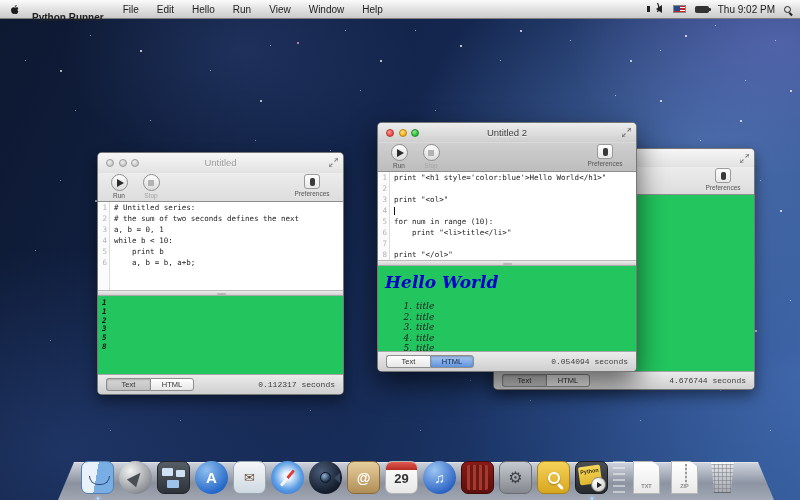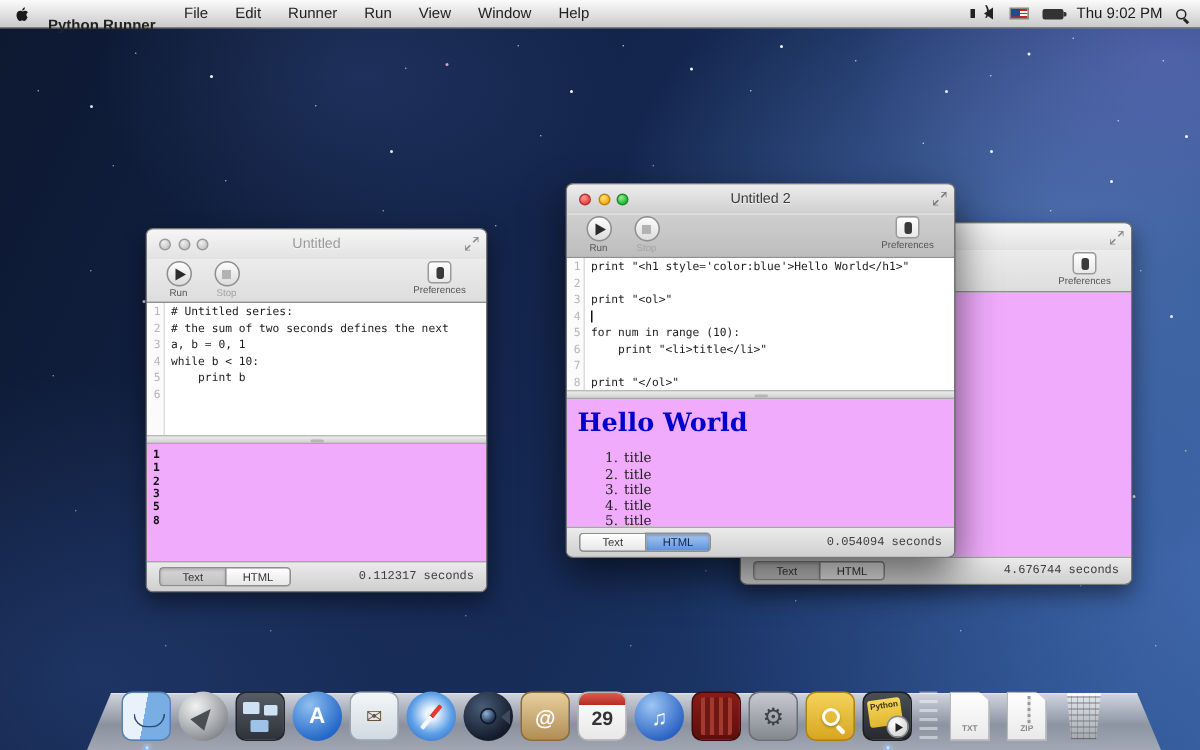--- a/index.html
+++ b/index.html
@@ -102,40 +102,40 @@
   .code-area { flex:0 0 auto; height:88px; background:#fff; display:flex; overflow:hidden;
     font-family:"DejaVu Sans Mono", monospace; font-size:7.5px; line-height:11px; }
   .gutter { flex:0 0 12px; background:#fbfbfb; border-right:1px solid #ddd; text-align:right; color:#b5b5b5; padding-right:2px; }
   .code-lines { flex:1; padding-left:4px; color:#1c1c1c; }
   .code-line { white-space:pre; height:11px; }
   .cursor-bar { display:inline-block; width:1px; height:8px; background:#111; vertical-align:middle; }
 
   .splitter { flex:0 0 6px; background:linear-gradient(#ececec,#d2d2d2); border-top:1px solid #b9b9b9; border-bottom:1px solid #a8a8a8; position:relative; }
   .splitter::after { content:""; position:absolute; left:50%; top:1.5px; width:9px; height:2.5px; margin-left:-4px; border-radius:2px; background:#b5b5b5; }
 
-  .output-area { flex:1 1 auto; background:#f0abfc; overflow:hidden; }
+  .output-area { flex:1 1 auto; background:#22c55e; overflow:hidden;font-style:italic; }
   .output-mono { font-family:"DejaVu Sans Mono", monospace; font-size:7.5px; font-weight:bold; line-height:8.8px; color:#111; padding:3px 0 0 4px; }
   .html-h1 { font-family:"DejaVu Serif", serif; font-weight:bold; font-size:17px; color:#0000cc; padding:6px 0 0 7px; }
   .html-ol { padding:9px 0 0 24px; font-family:"DejaVu Serif", serif; font-size:9px; color:#222; }
   .html-li { height:10.5px; display:flex; gap:4px; }
   .html-li .li-num { width:10px; text-align:right; }
 
   .statusbar { flex:0 0 20px; display:flex; align-items:center; padding:0 8px;
     background:linear-gradient(#ebebeb,#cfcfcf); border-top:1px solid #a5a5a5; }
   .seg { display:flex; }
   .seg-btn { font-size:7.5px; color:#333; border:1px solid #8e8e8e; padding:1px 0; width:44px; text-align:center;
     background:linear-gradient(#ffffff,#e7e7e7); }
   .seg-btn:first-child { border-radius:3px 0 0 3px; border-right:none; }
   .seg-btn:last-child { border-radius:0 3px 3px 0; }
   .seg-sel-gray { background:linear-gradient(#d6d6d6,#c2c2c2); box-shadow:inset 0 1px 2px rgba(0,0,0,.18); }
   .seg-sel-blue { background:linear-gradient(#a9c9f2,#5f93dd); color:#10244a; box-shadow:inset 0 1px 2px rgba(0,0,0,.25); }
   .exec-time { margin-left:auto; font-size:8px; color:#3d3d3d;font-family:Liberation Mono, monospace; }
 
   
-  #win-left  { left:97px;  top:152px; width:228px; height:243px; z-index:10; }
+  #win-left  { left:97px;  top:152px; width:247px; height:243px; z-index:10; }
   #win-back  { left:493px; top:148px; width:262px; height:242px; z-index:8; }
   #win-front { left:377px; top:122px; width:260px; height:250px; z-index:20; }
   #win-back .titlebar { height:18px; }
   #win-back .toolbar { height:28px; }
   #win-back .statusbar { flex:0 0 18px; }
 
   
   .dock { position:absolute; left:58px; bottom:0; width:716px; height:40px; z-index:40; }
   .dock-shelf { position:absolute; left:0; bottom:0; width:100%; height:38px;
     clip-path:polygon(0 100%, 16px 0, calc(100% - 16px) 0, 100% 100%);
@@ -201,21 +201,21 @@
 
 <div class="menubar">
   <span class="apple">
     <svg class="apple-logo" viewBox="0 0 10 11">
         <path d="M7.6 5.9c0-1.2 1-1.8 1-1.8s-.6-.9-1.7-.9c-.8 0-1.3.4-1.7.4-.4 0-1-.4-1.6-.4C2.3 3.2 1 4.2 1 6.1c0 1.9 1.4 3.9 2.3 3.9.5 0 .8-.3 1.5-.3s.9.3 1.5.3c.9 0 2-1.9 2.1-2.6 0 0-.8-.4-.8-1.5zM6.2 2.3c.4-.5.5-1.2.5-1.3-.6 0-1.2.4-1.5.8-.3.4-.5 1-.5 1.3.6 0 1.2-.4 1.5-.8z" fill="#1a1a1a"></path>
       </svg>
   </span>
   <span class="menu-item appname">Python Runner</span>
   <span class="menu-item">File</span>
   <span class="menu-item">Edit</span>
-  <span class="menu-item">Runner</span>
+  <span class="menu-item">Hello</span>
   <span class="menu-item">Run</span>
   <span class="menu-item">View</span>
   <span class="menu-item">Window</span>
   <span class="menu-item">Help</span>
   <span class="menubar-right">
     <span class="volume-icon"></span>
     <span class="flag-icon"></span>
     <span class="battery-icon"></span>
     <span class="mb-clock">Thu 9:02 PM</span>
     <span class="spotlight-icon"></span>
@@ -303,20 +303,21 @@
       <div class="code-line">4</div>
       <div class="code-line">5</div>
       <div class="code-line">6</div>
     </div>
     <div class="code-lines">
       <div class="code-line"># Untitled series:</div>
       <div class="code-line"># the sum of two seconds defines the next</div>
       <div class="code-line">a, b = 0, 1</div>
       <div class="code-line">while b &lt; 10:</div>
       <div class="code-line">    print b</div>
+      <div class="code-line">    a, b = b, a+b;</div>
     </div>
   </div>
   <div class="splitter"></div>
   <div class="output-area">
     <div class="output-mono">
       <div>1</div>
       <div>1</div>
       <div>2</div>
       <div>3</div>
       <div>5</div>

